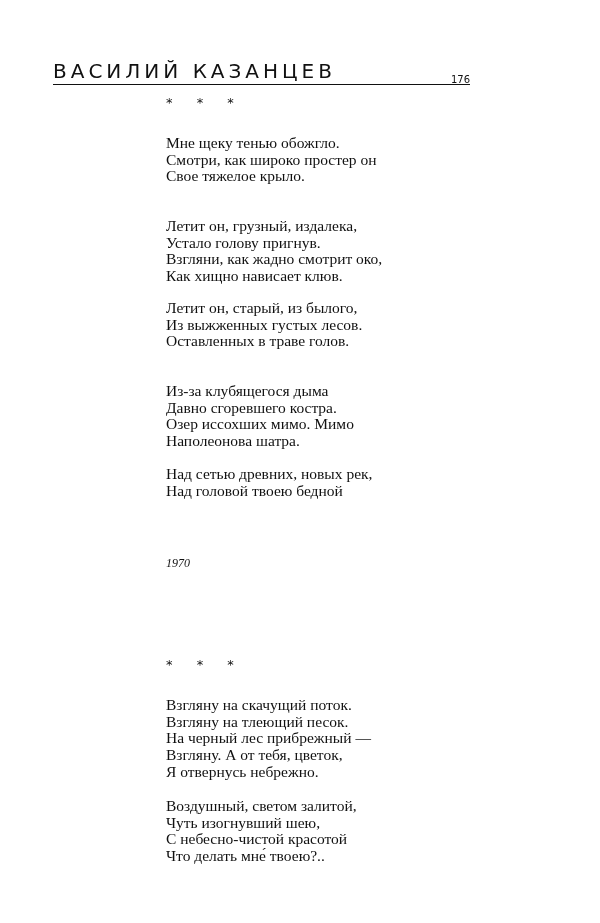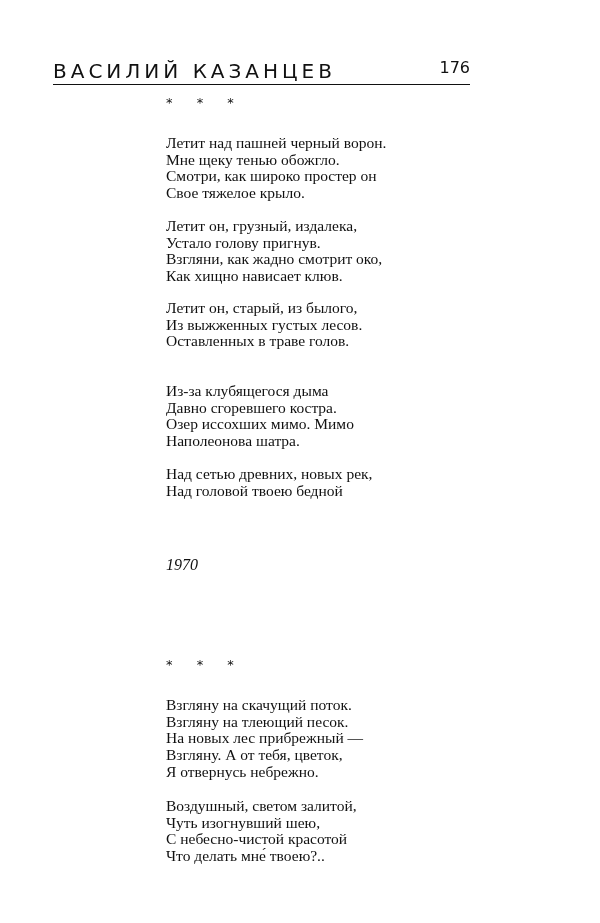--- a/index.html
+++ b/index.html
@@ -2,38 +2,37 @@
 <html><head>
 <meta charset="utf-8">
 <style>
   html, body { margin:0; padding:0; background:#ffffff; }
   body { width:600px; height:923px; position:relative; overflow:hidden;
          font-family:"DejaVu Serif", serif; color:#111; }
   .header { position:absolute; left:53px; top:58px; width:417px; height:26px;
             border-bottom:1.5px solid #111; }
   .author { position:absolute; left:0; top:1px; font-family:"DejaVu Sans", sans-serif;
             font-size:20px; letter-spacing:4px; font-weight:normal; }
-  .pagenum { position:absolute; right:0; top:0; font-family:"DejaVu Sans", sans-serif; font-size:16px; }
+  .pagenum { position:absolute; right:0; top:16px; font-family:"DejaVu Sans", sans-serif; font-size:10px; }
   .stars { position:absolute; left:166px; font-family:"DejaVu Sans", sans-serif; font-size:13px; letter-spacing:10px; }
   .stanza { position:absolute; left:166px; font-family:"Liberation Serif", serif; font-size:15.5px; line-height:16.7px; }
   .line { white-space:nowrap; }
-  .date { position:absolute; left:166px; top:556px; font-family:"Liberation Serif", serif; font-style:italic; font-size:16px; }
+  .date { position:absolute; left:166px; top:556px; font-family:"Liberation Serif", serif; font-style:italic; font-size:12px; }
 </style>
 </head>
 <body>
 
 <div class="header">
   <span class="author">ВАСИЛИЙ КАЗАНЦЕВ</span>
   <span class="pagenum">176</span>
 </div>
 
 <div class="stars" style="top:95px">* * *</div>
 
 <div class="stanza" style="top:135px">
-  <div class="line">Летит над пашней черный ворон.</div>
   <div class="line">Мне щеку тенью обожгло.</div>
   <div class="line">Смотри, как широко простер он</div>
   <div class="line">Свое тяжелое крыло.</div>
 </div>
 <div class="stanza" style="top:218px">
   <div class="line">Летит он, грузный, издалека,</div>
   <div class="line">Устало голову пригнув.</div>
   <div class="line">Взгляни, как жадно смотрит око,</div>
   <div class="line">Как хищно нависает клюв.</div>
 </div>
@@ -53,21 +52,21 @@
   <div class="line">Над головой твоею бедной</div>
 </div>
 
 <div class="date">1970</div>
 
 <div class="stars" style="top:657px">* * *</div>
 
 <div class="stanza" style="top:697px">
   <div class="line">Взгляну на скачущий поток.</div>
   <div class="line">Взгляну на тлеющий песок.</div>
-  <div class="line">На новых лес прибрежный —</div>
+  <div class="line">На черный лес прибрежный —</div>
   <div class="line">Взгляну. А от тебя, цветок,</div>
   <div class="line">Я отвернусь небрежно.</div>
 </div>
 <div class="stanza" style="top:798px">
   <div class="line">Воздушный, светом залитой,</div>
   <div class="line">Чуть изогнувший шею,</div>
   <div class="line">С небесно-чистой красотой</div>
   <div class="line">Что делать мне́ твоею?..</div>
 </div>
 

